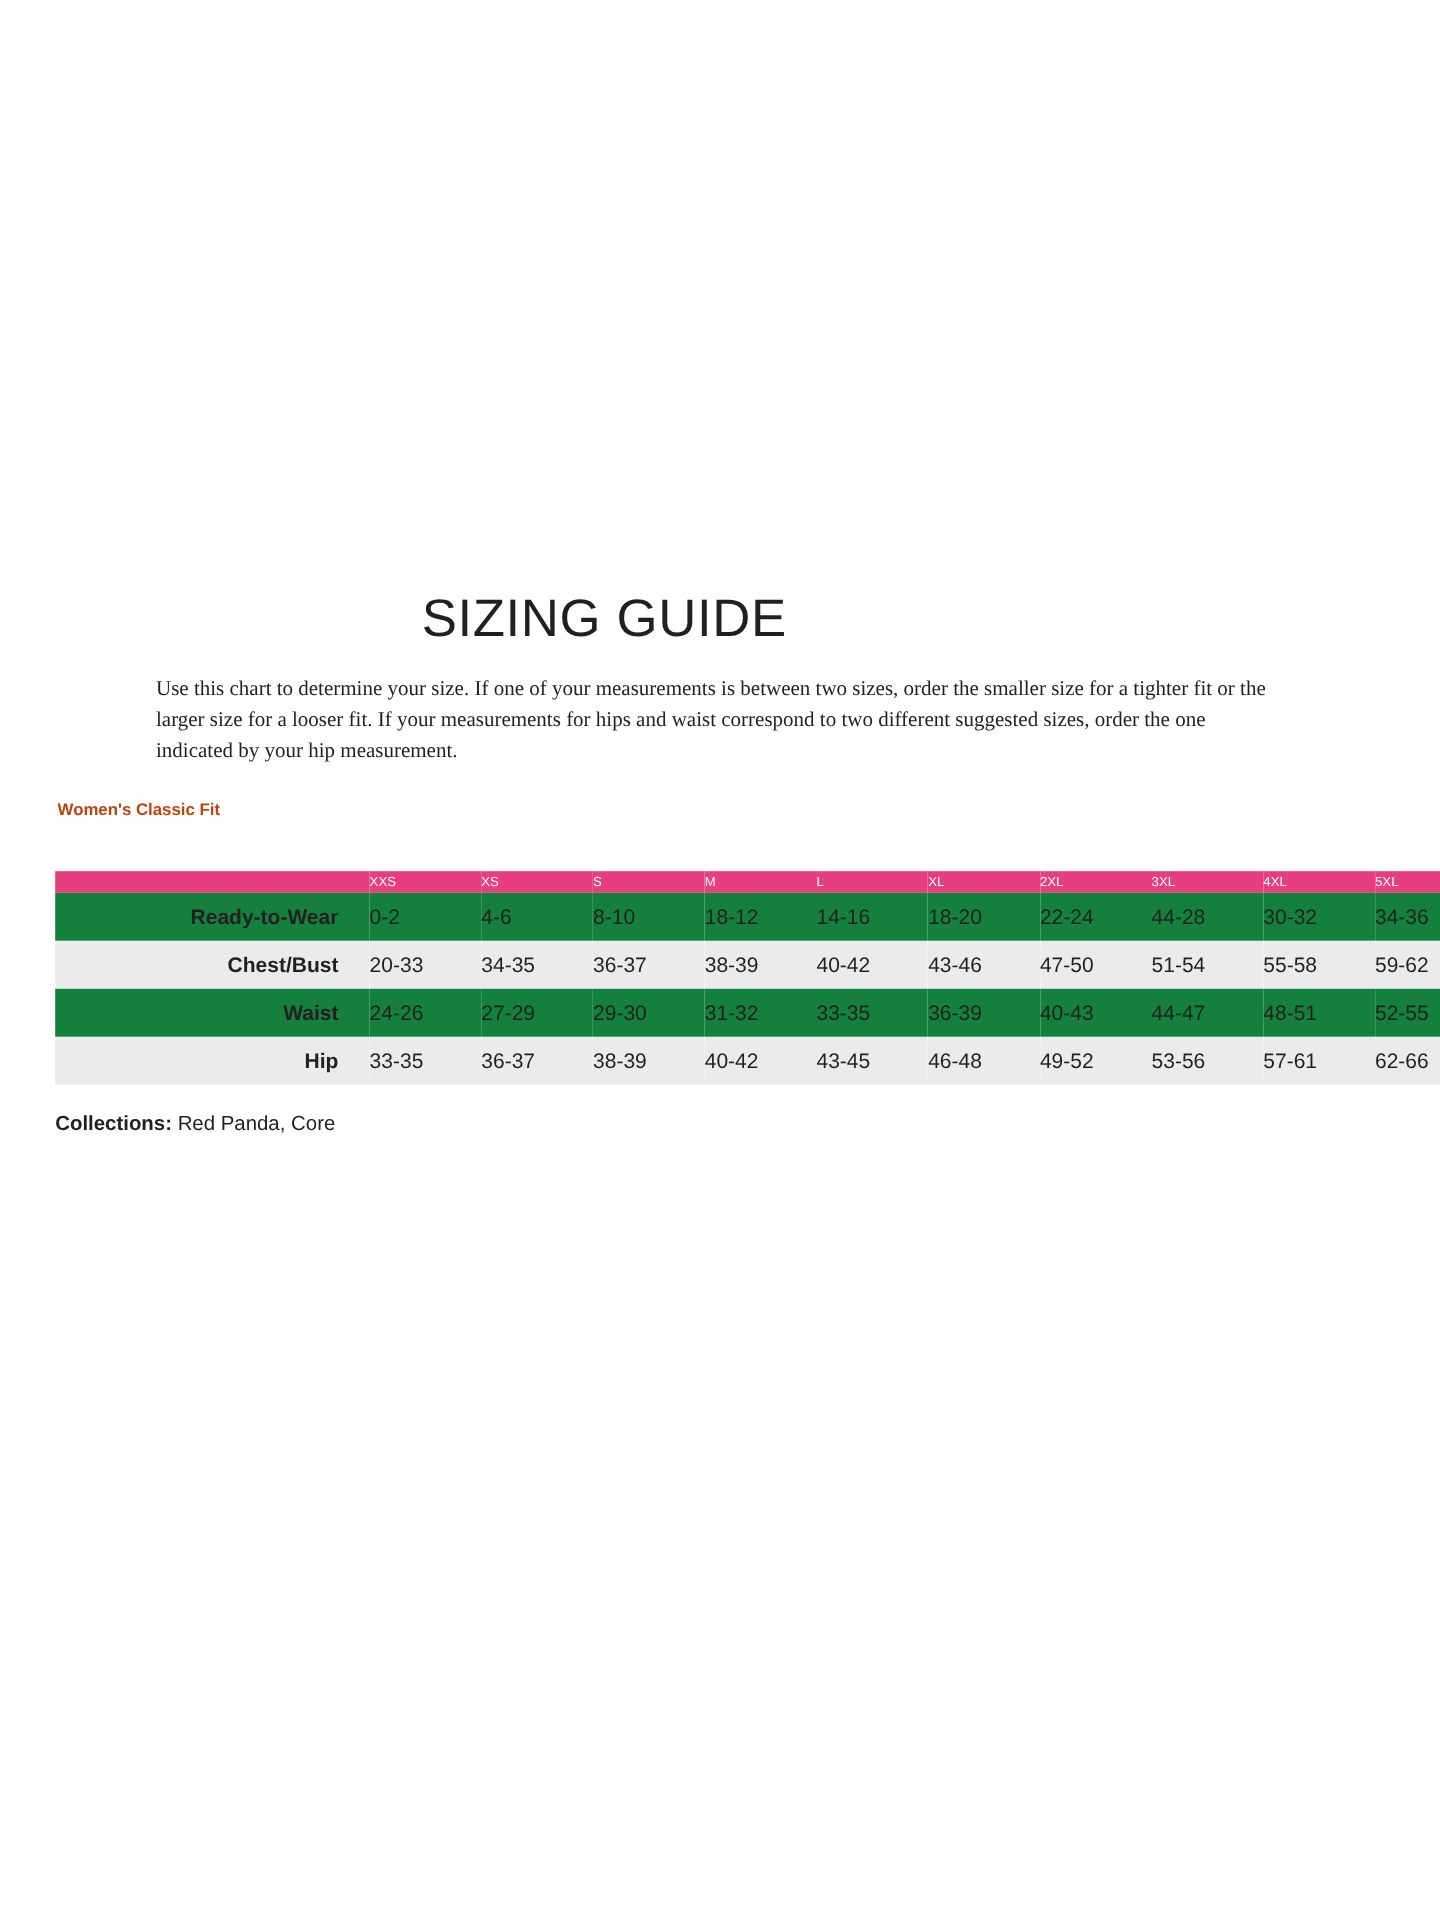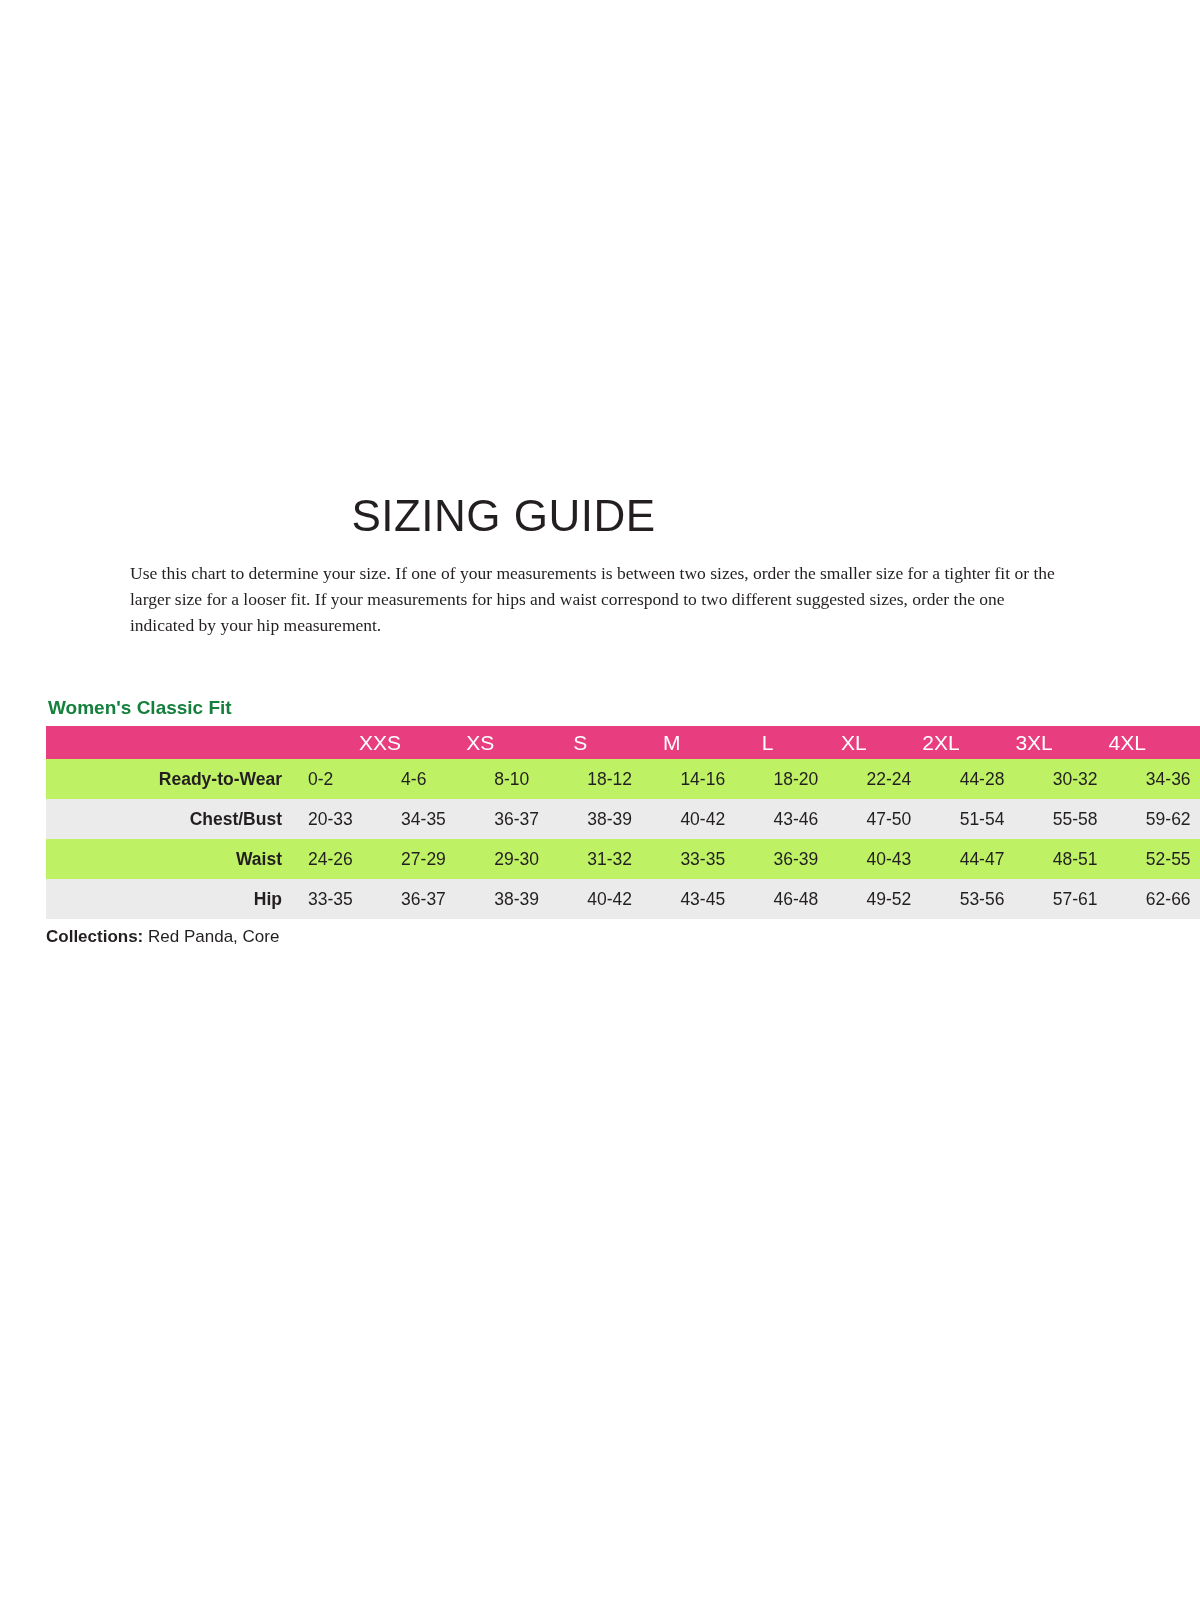--- a/index.html
+++ b/index.html
@@ -39,43 +39,43 @@
     top: 542px;
     width: 925px;
     font-size: 17.5px;
     line-height: 26px;
     color: #231f20;
     font-family: Liberation Serif, serif;
   }
   .section-title {
     position: absolute;
     left: 48px;
-    top: 697px;
-    font-size: 19px;
+    top: 666px;
+    font-size: 14px;
     font-weight: bold;
-    color: #15803d;
+    color: #c2410c;
   }
   table.size-table {
     position: absolute;
     left: 46px;
     top: 726px;
     width: 1100px;
     border-collapse: collapse;
     table-layout: fixed;
   }
   table.size-table col.label-col { width: 262px; }
   table.size-table col.size-col  { width: 93.1px; }
 
   table.size-table thead th {
     background: #e83e7f;
     color: #ffffff;
-    font-size: 21px;
+    font-size: 11px;
     font-weight: 400;
-    height: 33px;
-    text-align: right;
+    height: 18px;
+    text-align: left;
     vertical-align: middle;
     padding: 0;
   }
   table.size-table thead th.corner {
     background: #e83e7f;
   }
   table.size-table tbody td {
     height: 40px;
     font-size: 17.5px;
     text-align: left;
@@ -87,21 +87,21 @@
     font-weight: bold;
     text-align: right;
     padding-right: 26px;
     white-space: nowrap;
   }
   table.size-table tbody tr.shaded td {
     background: #ebebeb;
     margin-top: 47px;
   }
   table.size-table tbody tr.plain td {
-    background: #bef264;
+    background: #15803d;
   }
   .collections {
     position: absolute;
     left: 46px;
     top: 927px;
     font-size: 17px;
     color: #231f20;
   }
   .collections .clabel {
     font-weight: bold;

